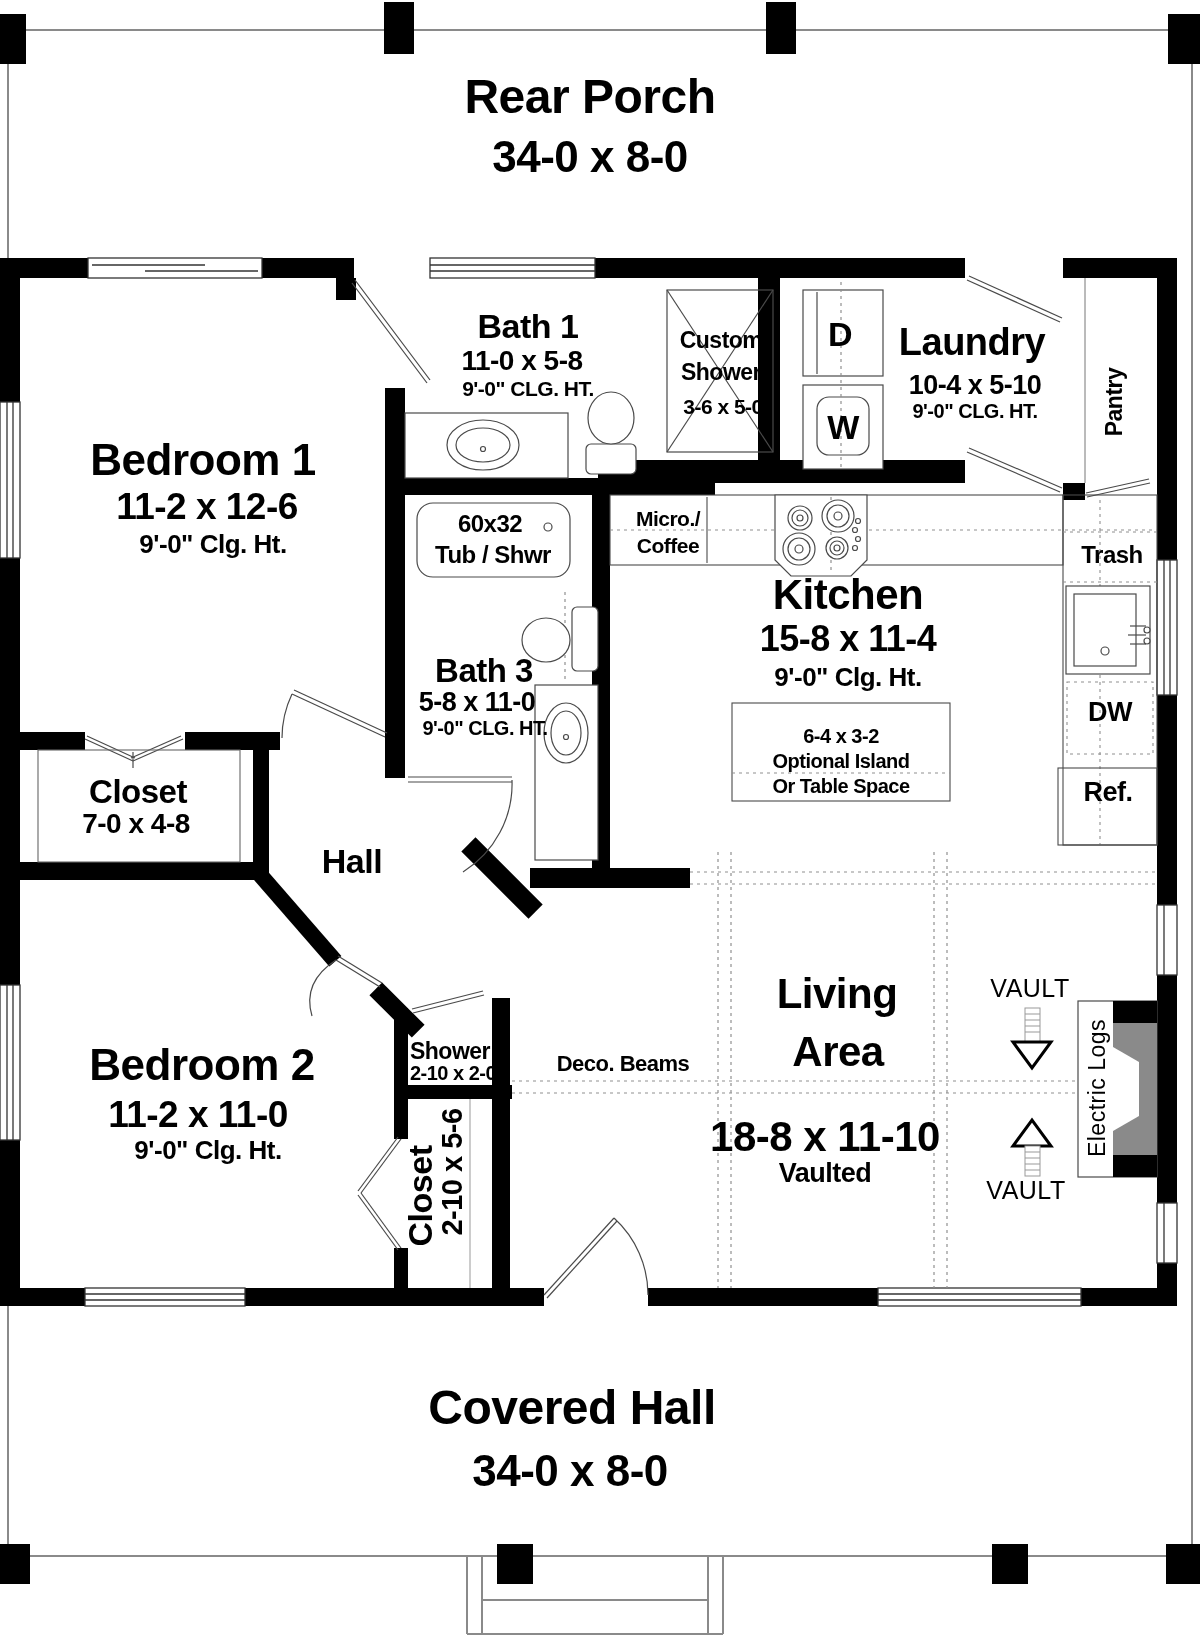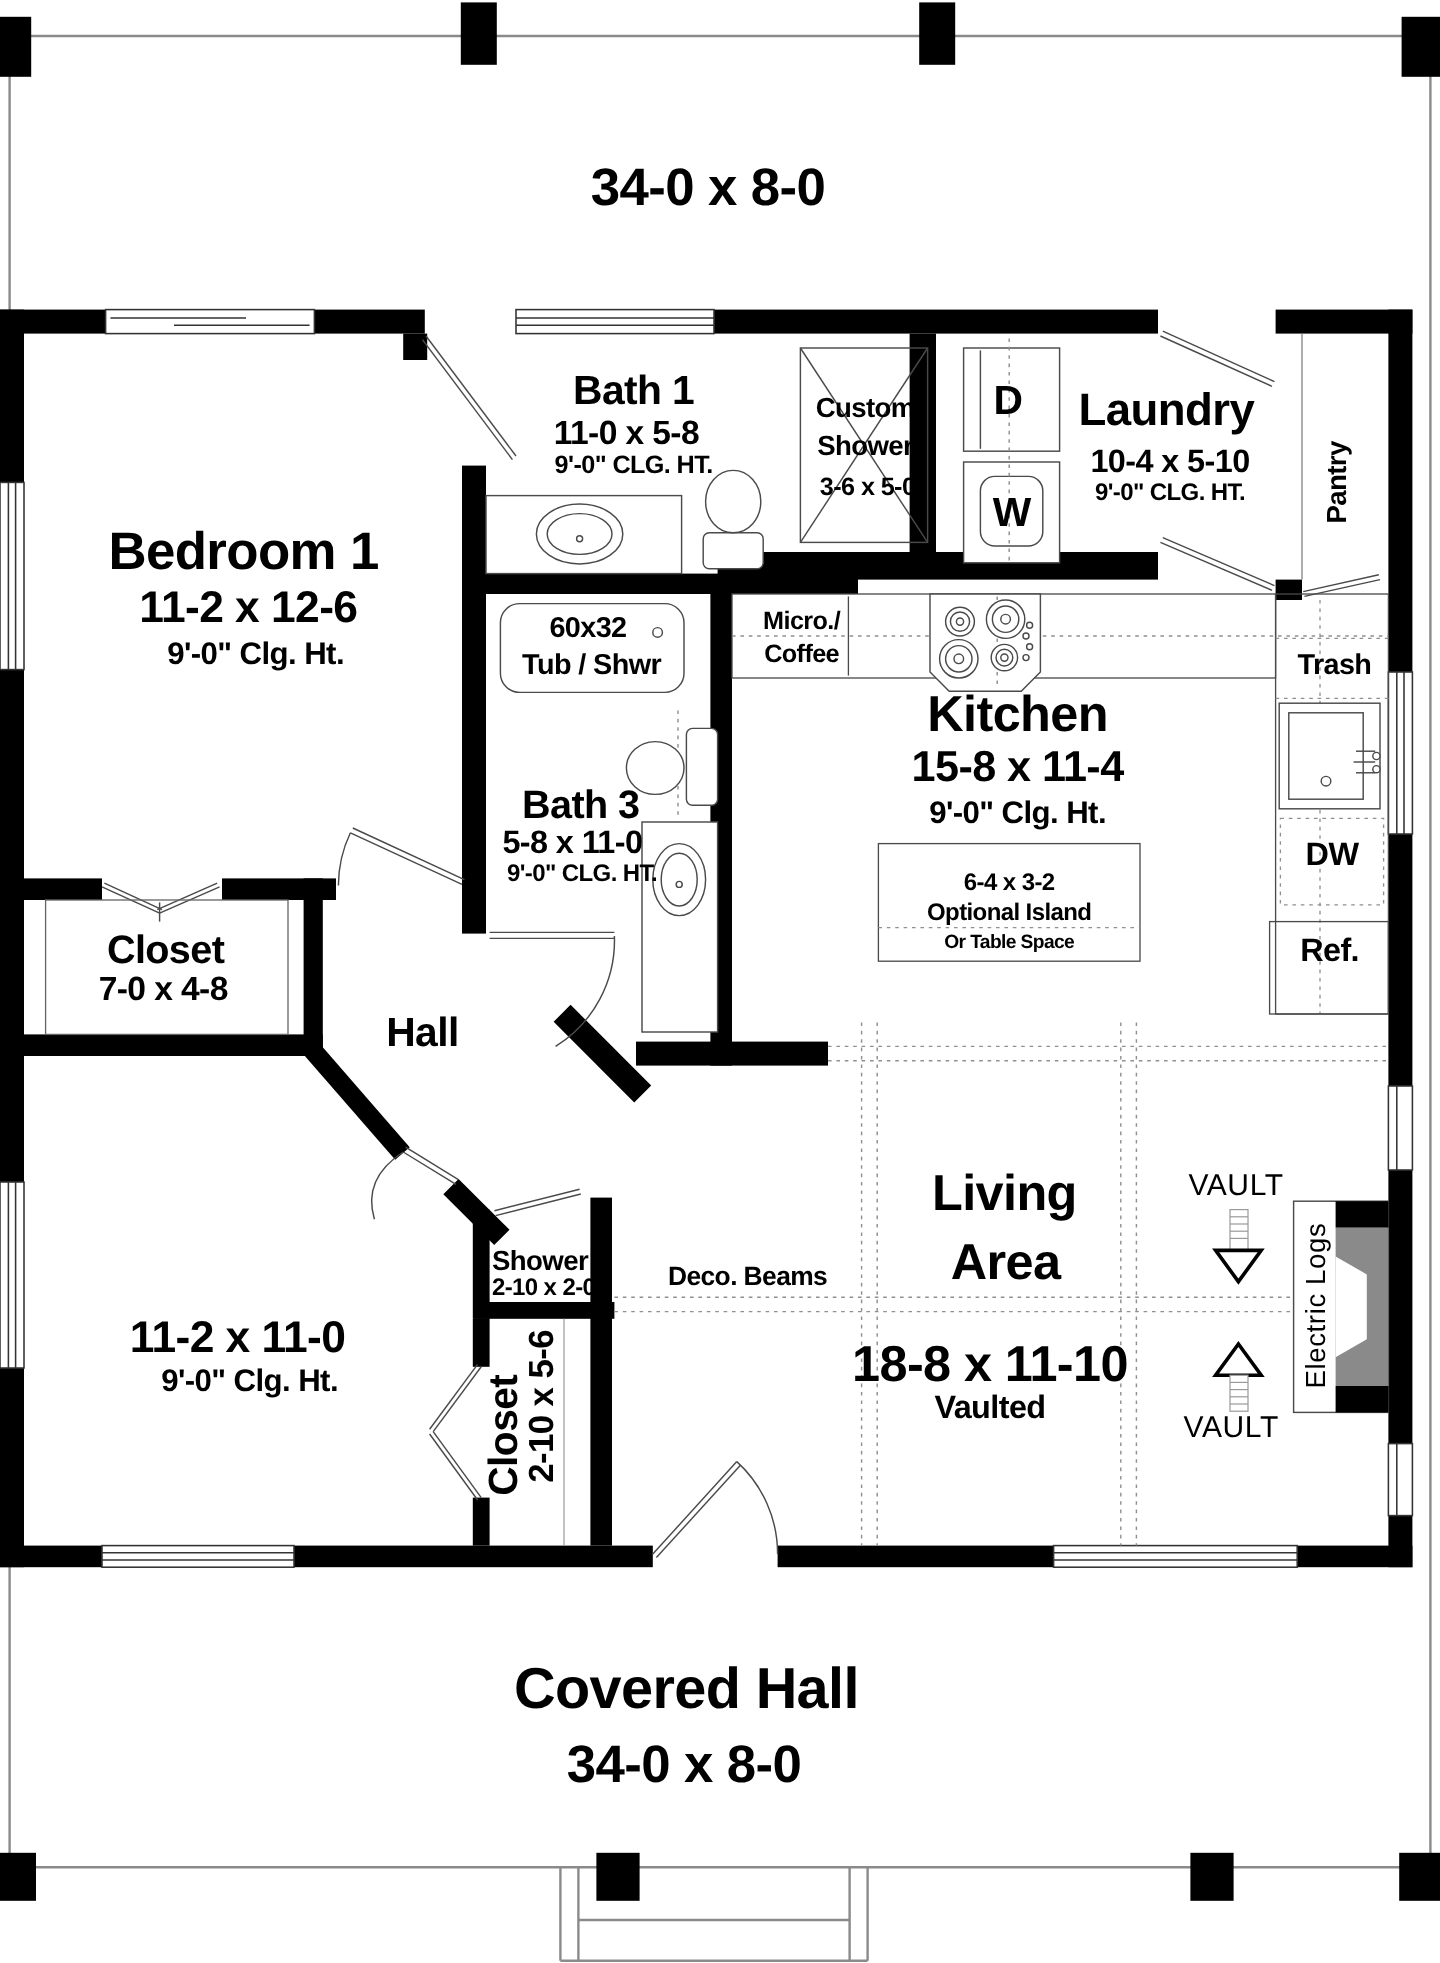--- a/index.html
+++ b/index.html
@@ -282,20 +282,21 @@
     <rect x="1025" y="1146" width="15" height="30" stroke="#999" stroke-width="1" fill="#fff"></rect>
     <g stroke="#999" stroke-width="1">
       <line x1="1025" y1="1152" x2="1040" y2="1152"></line>
           <line x1="1025" y1="1158" x2="1040" y2="1158"></line>
       <line x1="1025" y1="1164" x2="1040" y2="1164"></line>
           <line x1="1025" y1="1170" x2="1040" y2="1170"></line>
     </g>
   </g>
 </svg>
 
+<div class="lbl" style="left:590px;top:97px;font-size:48px">Rear Porch</div>
 <div class="lbl" style="left:590px;top:157px;font-size:44px">34-0 x 8-0</div>
 
 <div class="lbl" style="left:528px;top:326px;font-size:34px">Bath 1</div>
 <div class="lbl" style="left:522px;top:361px;font-size:28px">11-0 x 5-8</div>
 <div class="lbl" style="left:528px;top:388px;font-size:21px">9'-0" CLG. HT.</div>
 
 <div class="lbl" style="left:721px;top:340px;font-size:23px">Custom</div>
 <div class="lbl" style="left:721px;top:372px;font-size:23px">Shower</div>
 <div class="lbl" style="left:723px;top:406px;font-size:21px">3-6 x 5-0</div>
 
@@ -317,21 +318,21 @@
 
 <div class="lbl" style="left:668px;top:518px;font-size:21px">Micro./</div>
 <div class="lbl" style="left:668px;top:545px;font-size:21px">Coffee</div>
 
 <div class="lbl" style="left:848px;top:595px;font-size:42px">Kitchen</div>
 <div class="lbl" style="left:848px;top:639px;font-size:36px">15-8 x 11-4</div>
 <div class="lbl" style="left:848px;top:677px;font-size:26px">9'-0" Clg. Ht.</div>
 
 <div class="lbl" style="left:841px;top:736px;font-size:20px">6-4 x 3-2</div>
 <div class="lbl" style="left:841px;top:761px;font-size:20px">Optional Island</div>
-<div class="lbl" style="left:841px;top:786px;font-size:16px">Or Table Space</div>
+<div class="lbl" style="left:841px;top:786px;font-size:20px">Or Table Space</div>
 
 <div class="lbl" style="left:1112px;top:555px;font-size:24px">Trash</div>
 <div class="lbl" style="left:1110px;top:712px;font-size:27px">DW</div>
 <div class="lbl" style="left:1108px;top:792px;font-size:27px">Ref.</div>
 
 <div class="lbl" style="left:484px;top:670px;font-size:33px">Bath 3</div>
 <div class="lbl" style="left:477px;top:702px;font-size:27px">5-8 x 11-0</div>
 <div class="lbl" style="left:485px;top:728px;font-size:20px">9'-0" CLG. HT.</div>
 
 <div class="lbl" style="left:138px;top:791px;font-size:33px">Closet</div>
@@ -341,20 +342,21 @@
 
 <div class="lbl" style="left:837px;top:994px;font-size:42px">Living</div>
 <div class="lbl" style="left:838px;top:1052px;font-size:42px">Area</div>
 <div class="lbl" style="left:825px;top:1137px;font-size:42px">18-8 x 11-10</div>
 <div class="lbl" style="left:825px;top:1173px;font-size:27px">Vaulted</div>
 
 <div class="lbl reg" style="left:1030px;top:988px;font-size:25px">VAULT</div>
 <div class="lbl reg" style="left:1026px;top:1190px;font-size:25px">VAULT</div>
 <div class="lbl rot reg" style="left:1097px;top:1088px;font-size:23px">Electric Logs</div>
 
+<div class="lbl" style="left:202px;top:1065px;font-size:44px">Bedroom 2</div>
 <div class="lbl" style="left:198px;top:1114px;font-size:37px">11-2 x 11-0</div>
 <div class="lbl" style="left:208px;top:1150px;font-size:26px">9'-0" Clg. Ht.</div>
 
 <div class="lbl" style="left:450px;top:1051px;font-size:23px">Shower</div>
 <div class="lbl" style="left:453px;top:1073px;font-size:20px">2-10 x 2-0</div>
 
 <div class="lbl" style="left:623px;top:1064px;font-size:22px">Deco. Beams</div>
 
 <div class="lbl rot" style="left:420px;top:1196px;font-size:34px">Closet</div>
 <div class="lbl rot" style="left:452px;top:1172px;font-size:29px">2-10 x 5-6</div>

